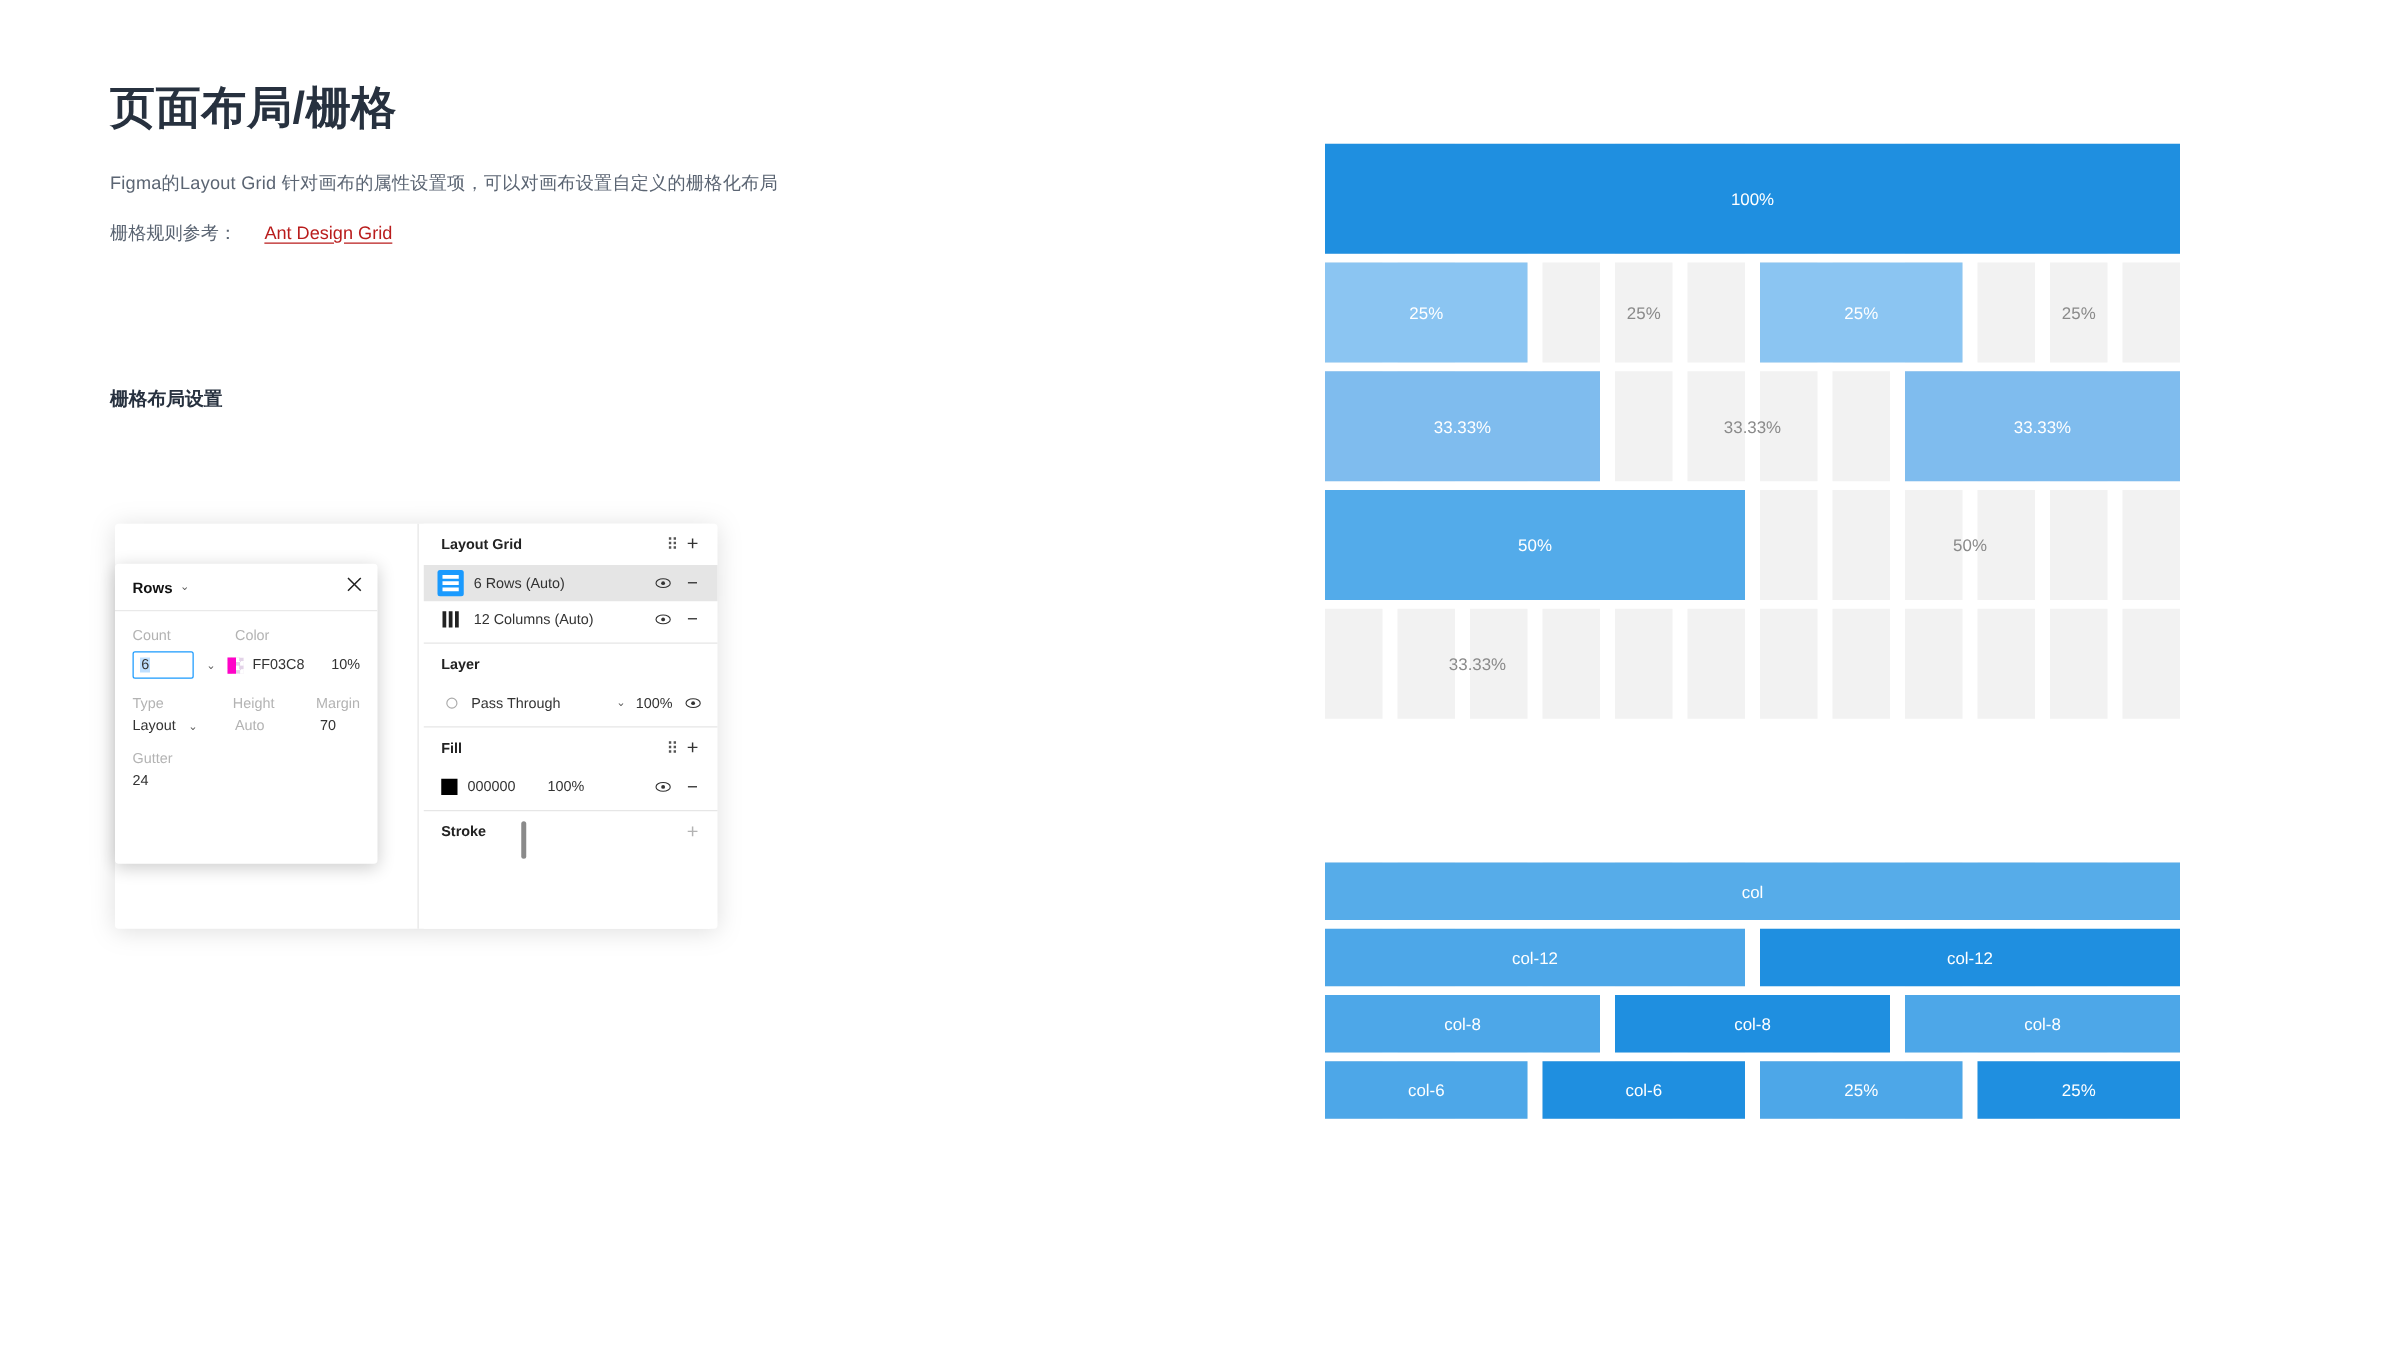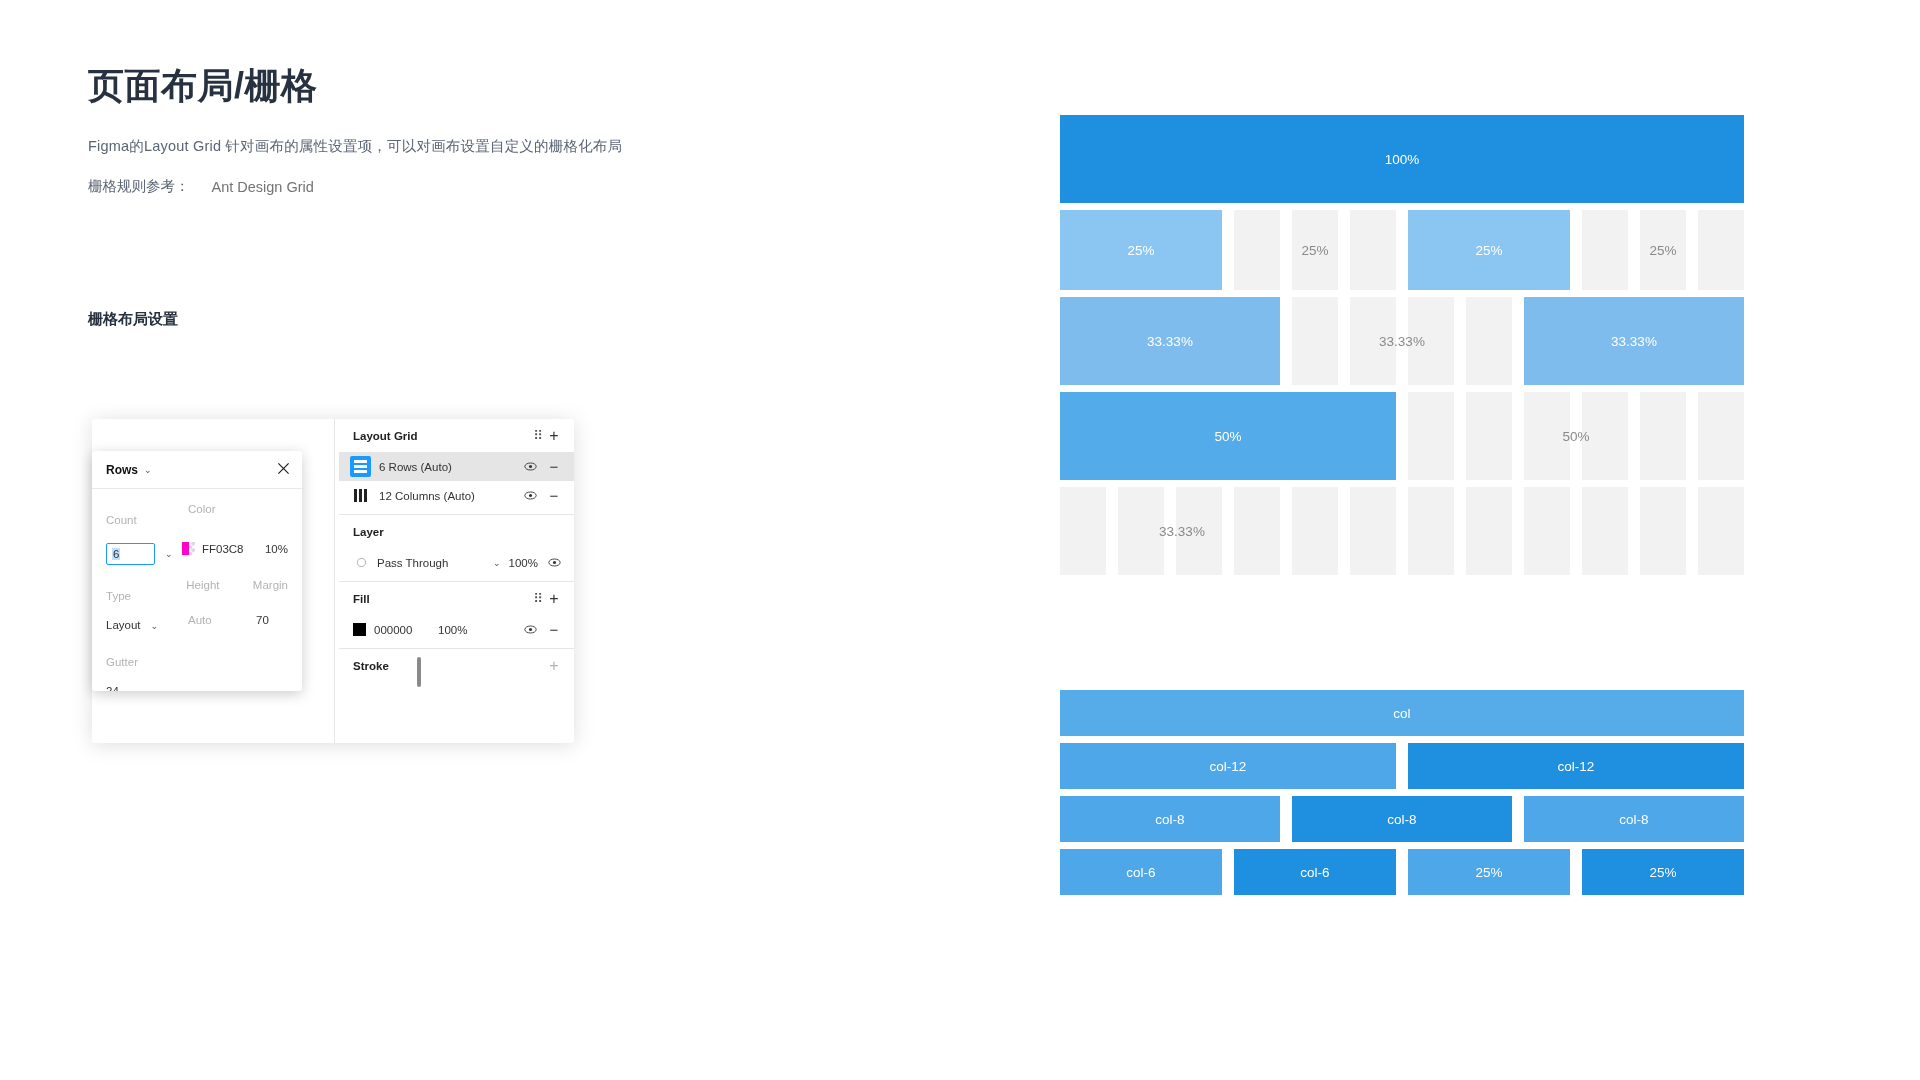--- a/index.html
+++ b/index.html
@@ -24,21 +24,21 @@
   .doc-sub {
     position: absolute; left: 88px; top: 137px;
     font-size: 14.5px; color: #5b6573; letter-spacing: .2px;
   }
   .ref-row {
     position: absolute; left: 88px; top: 177px;
     font-size: 14.5px; color: #5b6573;
     display: flex; align-items: center; gap: 22px;
   }
   .ref-link {
-    color: #737373; 
+    color: #b91c1c; text-decoration: underline;
     text-underline-offset: 3px; cursor: pointer;
   }
 
   .sec-title {
     position: absolute; left: 88px; top: 310px;
     font-size: 15px; font-weight: 700; color: #27313f;
   }
   .sec-body {
     position: absolute; left: 88px; top: 338px;
     width: 280px;
@@ -115,21 +115,21 @@
     height: 38px; display: flex; align-items: center;
     padding: 0 12px 0 14px; border-bottom: 1px solid #e9e9e9;
   }
   .pop-head .ttl { font-weight: 700; font-size: 12px; color: #111; }
   .pop-head .caret { margin-left: 6px; color:#555; font-size: 9px; }
   .pop-close { margin-left:auto; cursor:pointer; color:#222; }
   .pop-body { padding: 14px 14px 0; }
   .pop-lbls, .pop-vals { display: flex; }
   .pop-lbls { color: #b3b3b3; font-size: 11.5px; margin-bottom: 6px; }
   .pop-vals { align-items: center; font-size: 11.5px; color:#333; margin-bottom: 14px; }
-  .c1 { width: 82px; margin-top: 11px; } .c2 { width: 68px; }
+  .c1 { width: 82px; } .c2 { width: 68px; }
   .count-box {
     width: 49px; height: 22px; border: 1.6px solid #1a9afe; border-radius: 2px;
     display: flex; align-items: center; padding-left: 5px;
   }
   .count-box span { background:#bfdfff; padding: 0 1px; }
   .mini-caret { color:#555; font-size: 9px; margin-left: 10px; }
   .sw-magenta {
     width: 13px; height: 13px; flex:none; margin-right: 7px;
     background:
       linear-gradient(to right, #ff03c8 0 50%, transparent 50% 100%),

